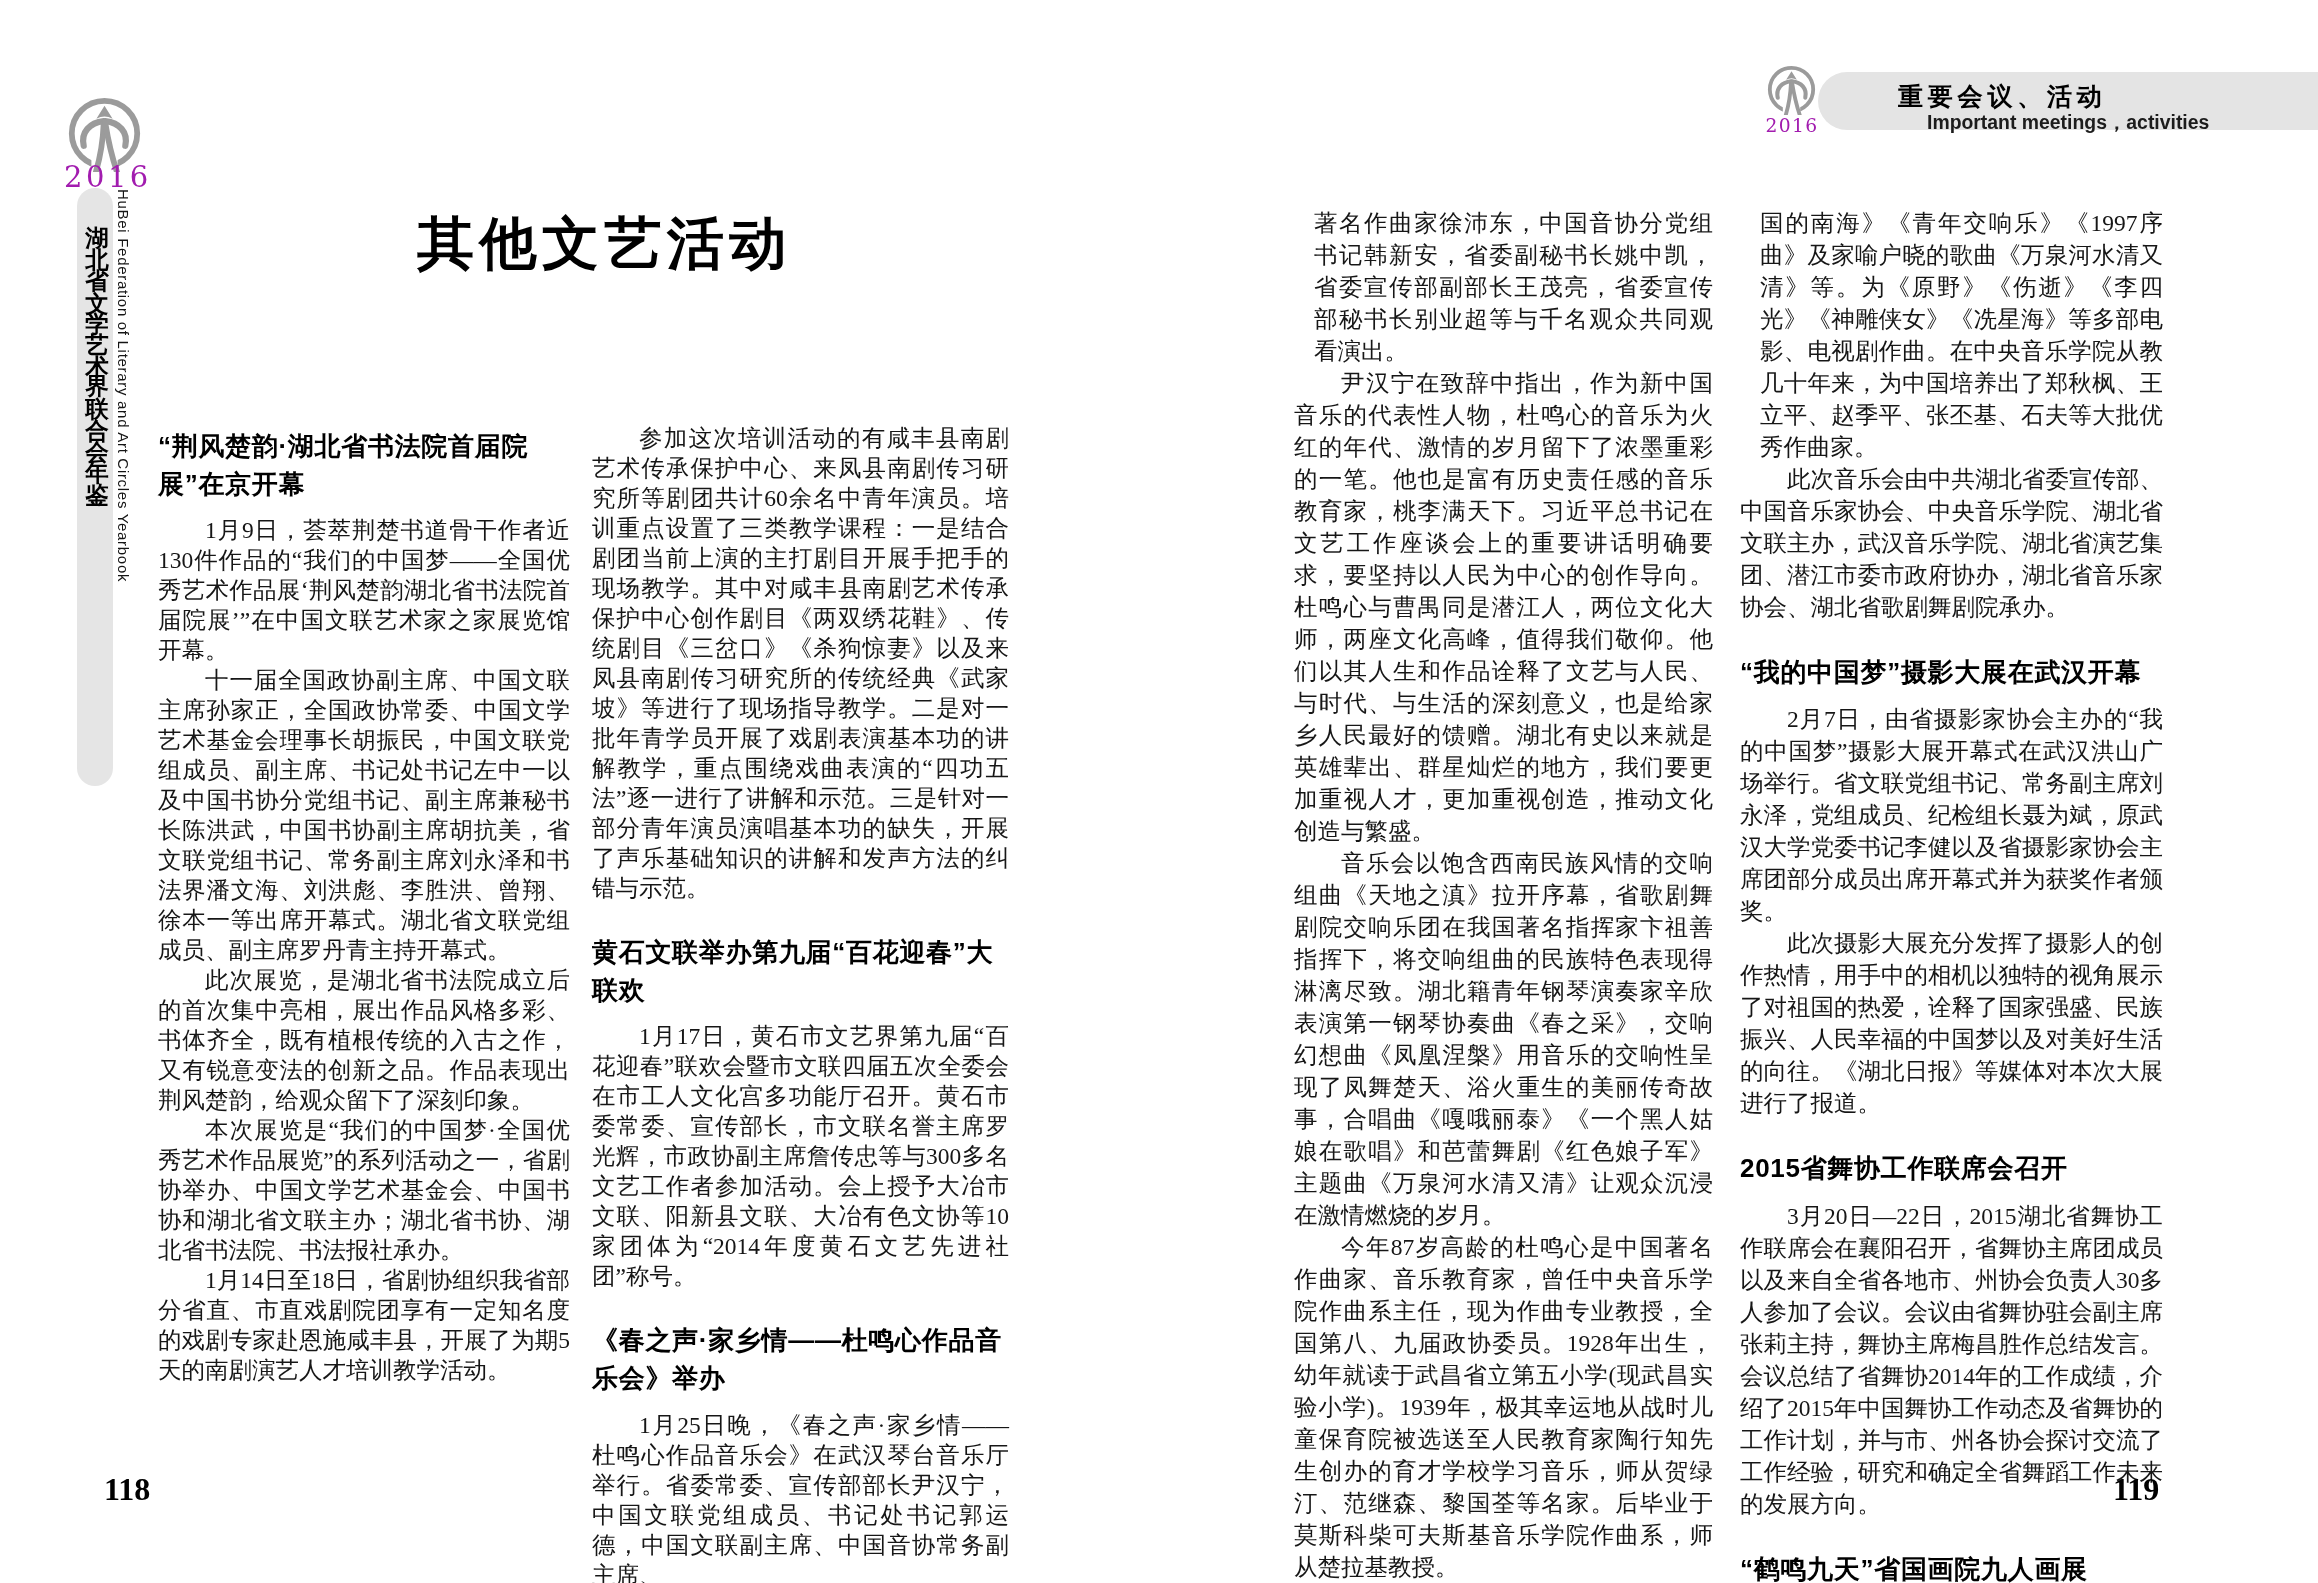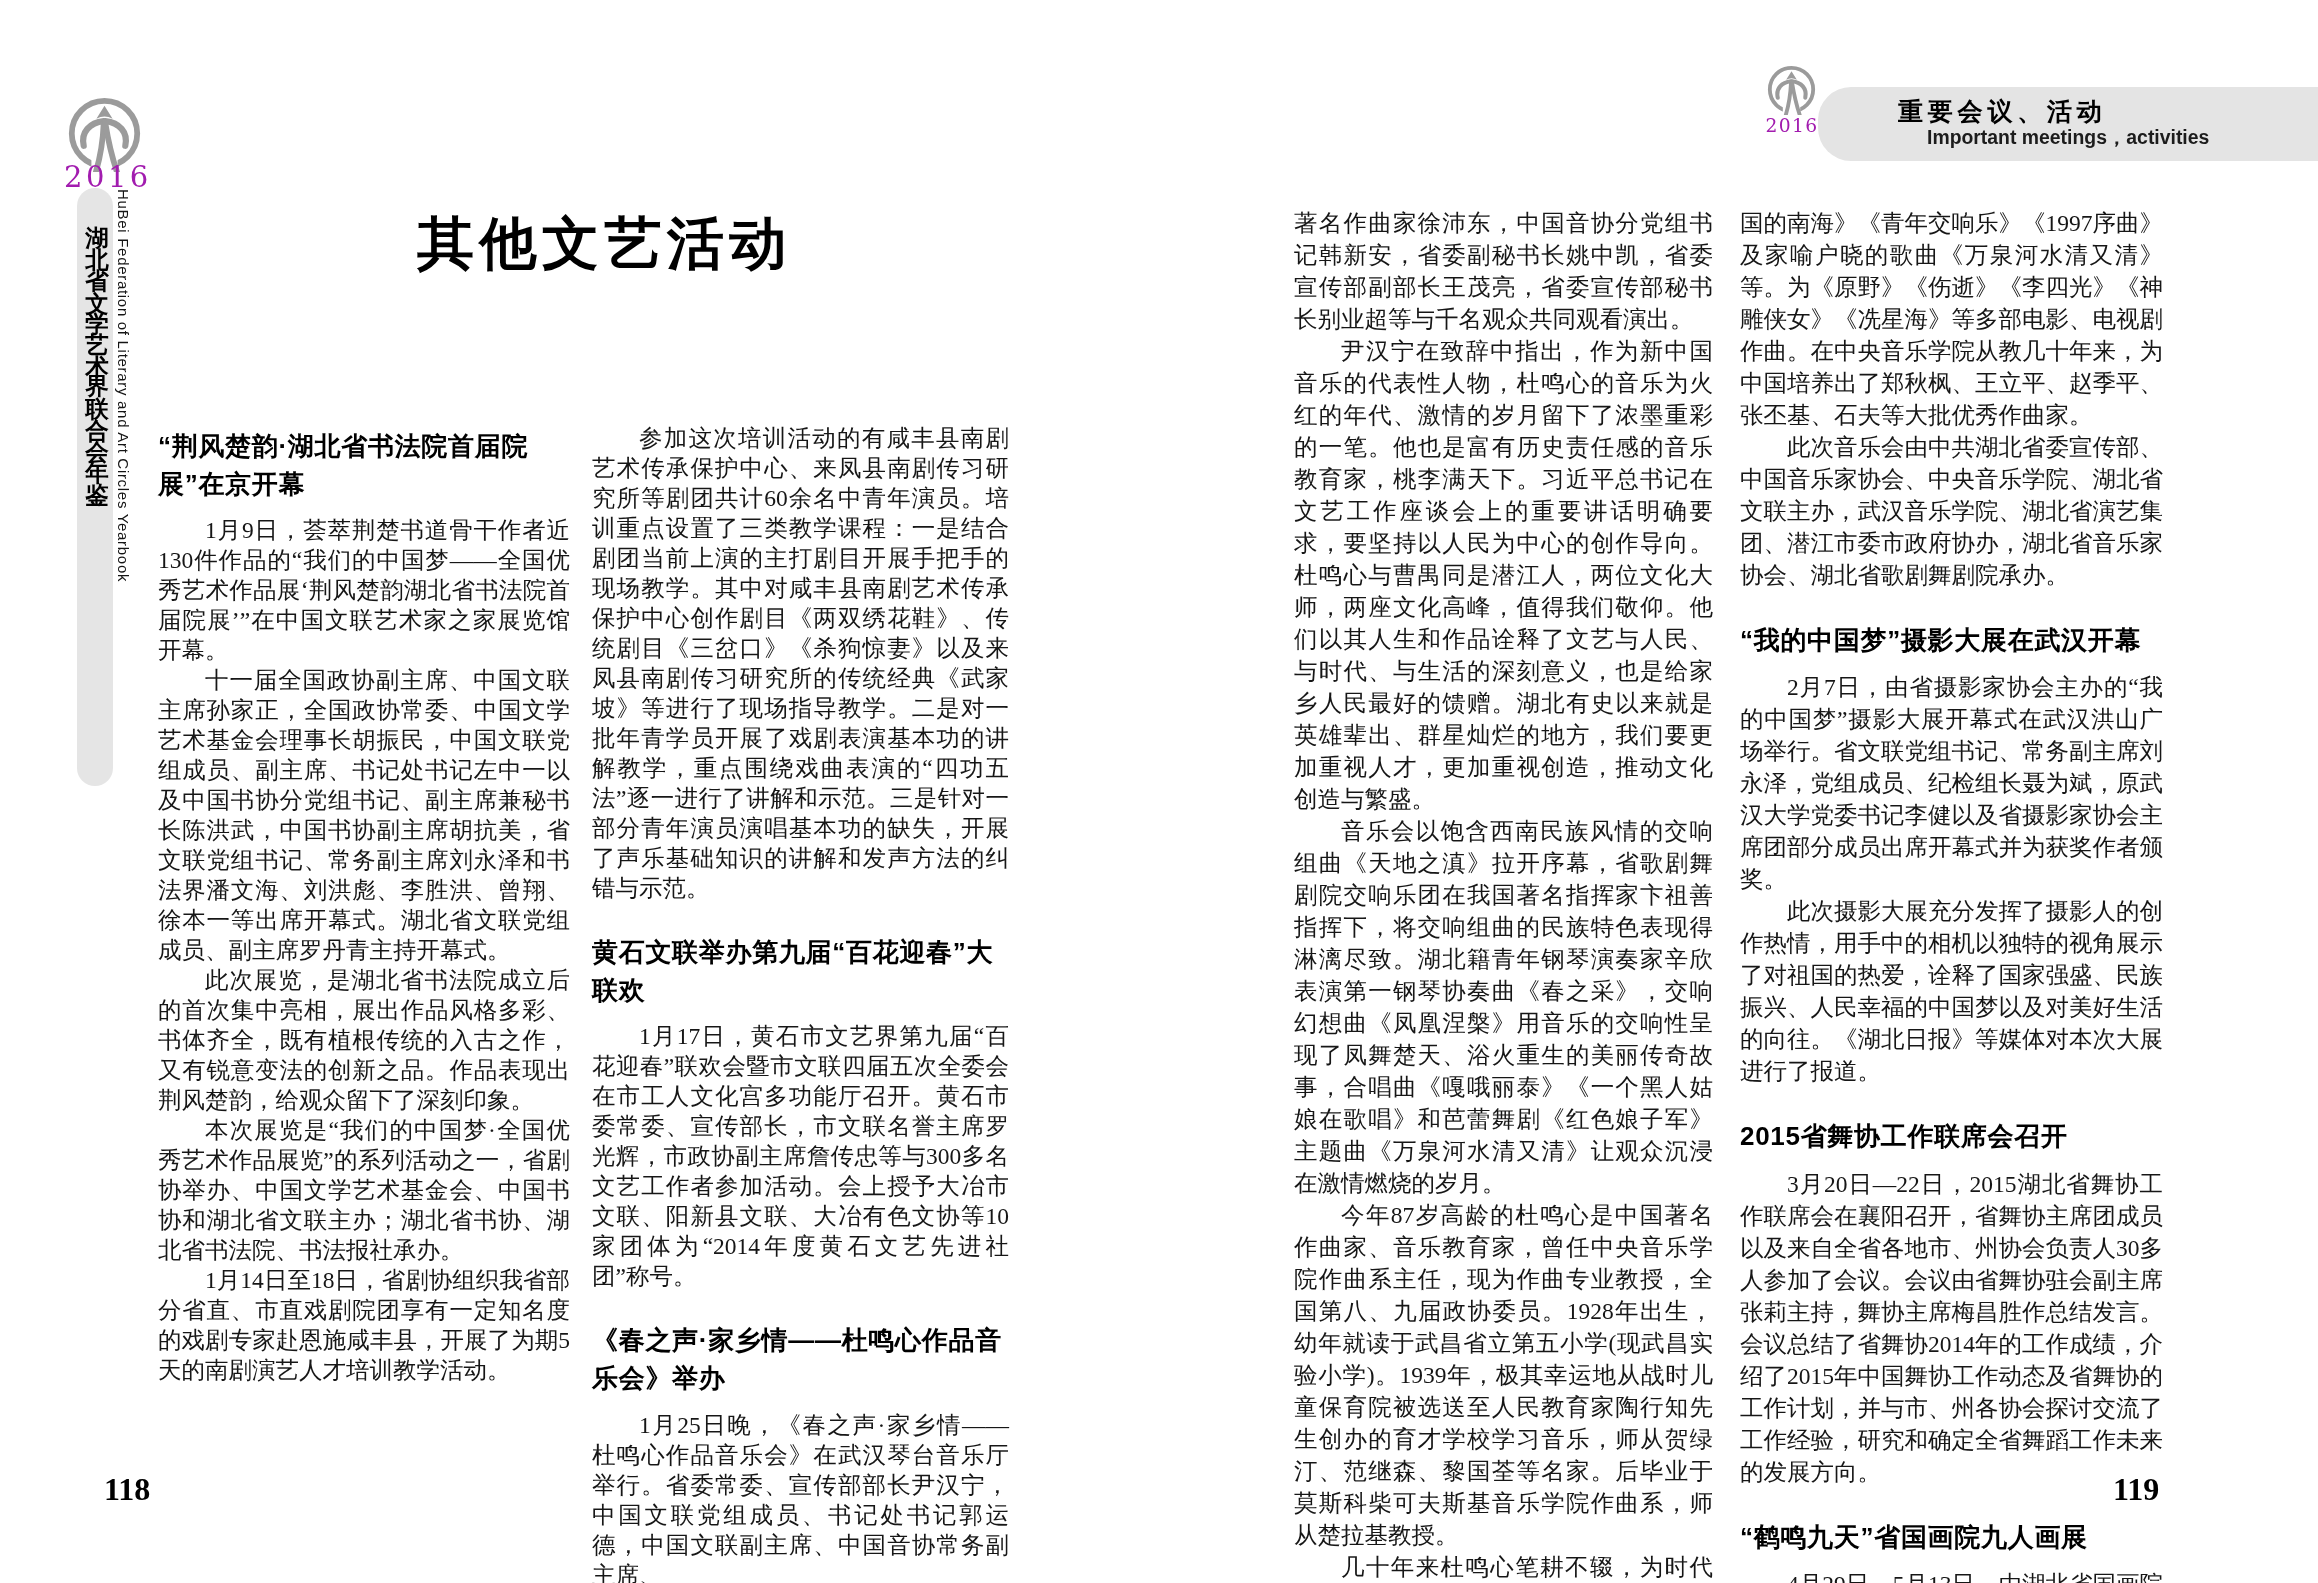--- a/index.html
+++ b/index.html
@@ -33,39 +33,39 @@
   }
 
   .page-title {
     position:absolute; left:200px; top:206px; width:809px;
     text-align:center; font-family:"Liberation Sans", sans-serif;
     font-weight:bold; font-size:57px; letter-spacing:5.5px; color:#000;
   }
 
   
   .section-band {
-    position:absolute; left:1818px; top:87px; width:501px; height:74px;
+    position:absolute; left:1818px; top:72px; width:501px; height:58px;
     background:#e4e4e4; border-radius:33px 0 0 33px;
     padding:9.7px 0 0 80px; box-sizing:border-box;
   }
   .section-band .cn {
     font-family:"Liberation Sans", sans-serif; font-weight:bold;
     font-size:25px; letter-spacing:4.8px; color:#000; line-height:28px;
   }
   .section-band .en {
     font-family:"Liberation Sans", sans-serif; font-weight:bold;
     font-size:19.4px; color:#1c1c1c; line-height:23.5px; margin-top:1.4px; letter-spacing:0;margin-left:29px;
   }
 
   
   .col { position:absolute; text-align:justify; color:#161616; }
   .col.lp { font-size:23.5px; line-height:30px; }
   .col.rp { font-size:23.5px; line-height:32px; }
   .col .para { text-indent:2em; }
-  .col .para.no-indent { text-indent:0; }
+  .col .para.no-indent { text-indent:0;margin-left:20px; }
   .col .col-heading {
     font-family:"Liberation Sans", sans-serif; font-weight:bold; color:#000;
     font-size:26px; line-height:38px; text-align:left; text-indent:0;
     margin:30px 0 12.4px 0; letter-spacing:0.7px;
   }
   .col .col-heading:first-child { margin-top:4px; }
 
   .page-number {
     position:absolute; font-family:Liberation Serif, serif;
     font-weight:bold; font-size:32px; color:#000000;

